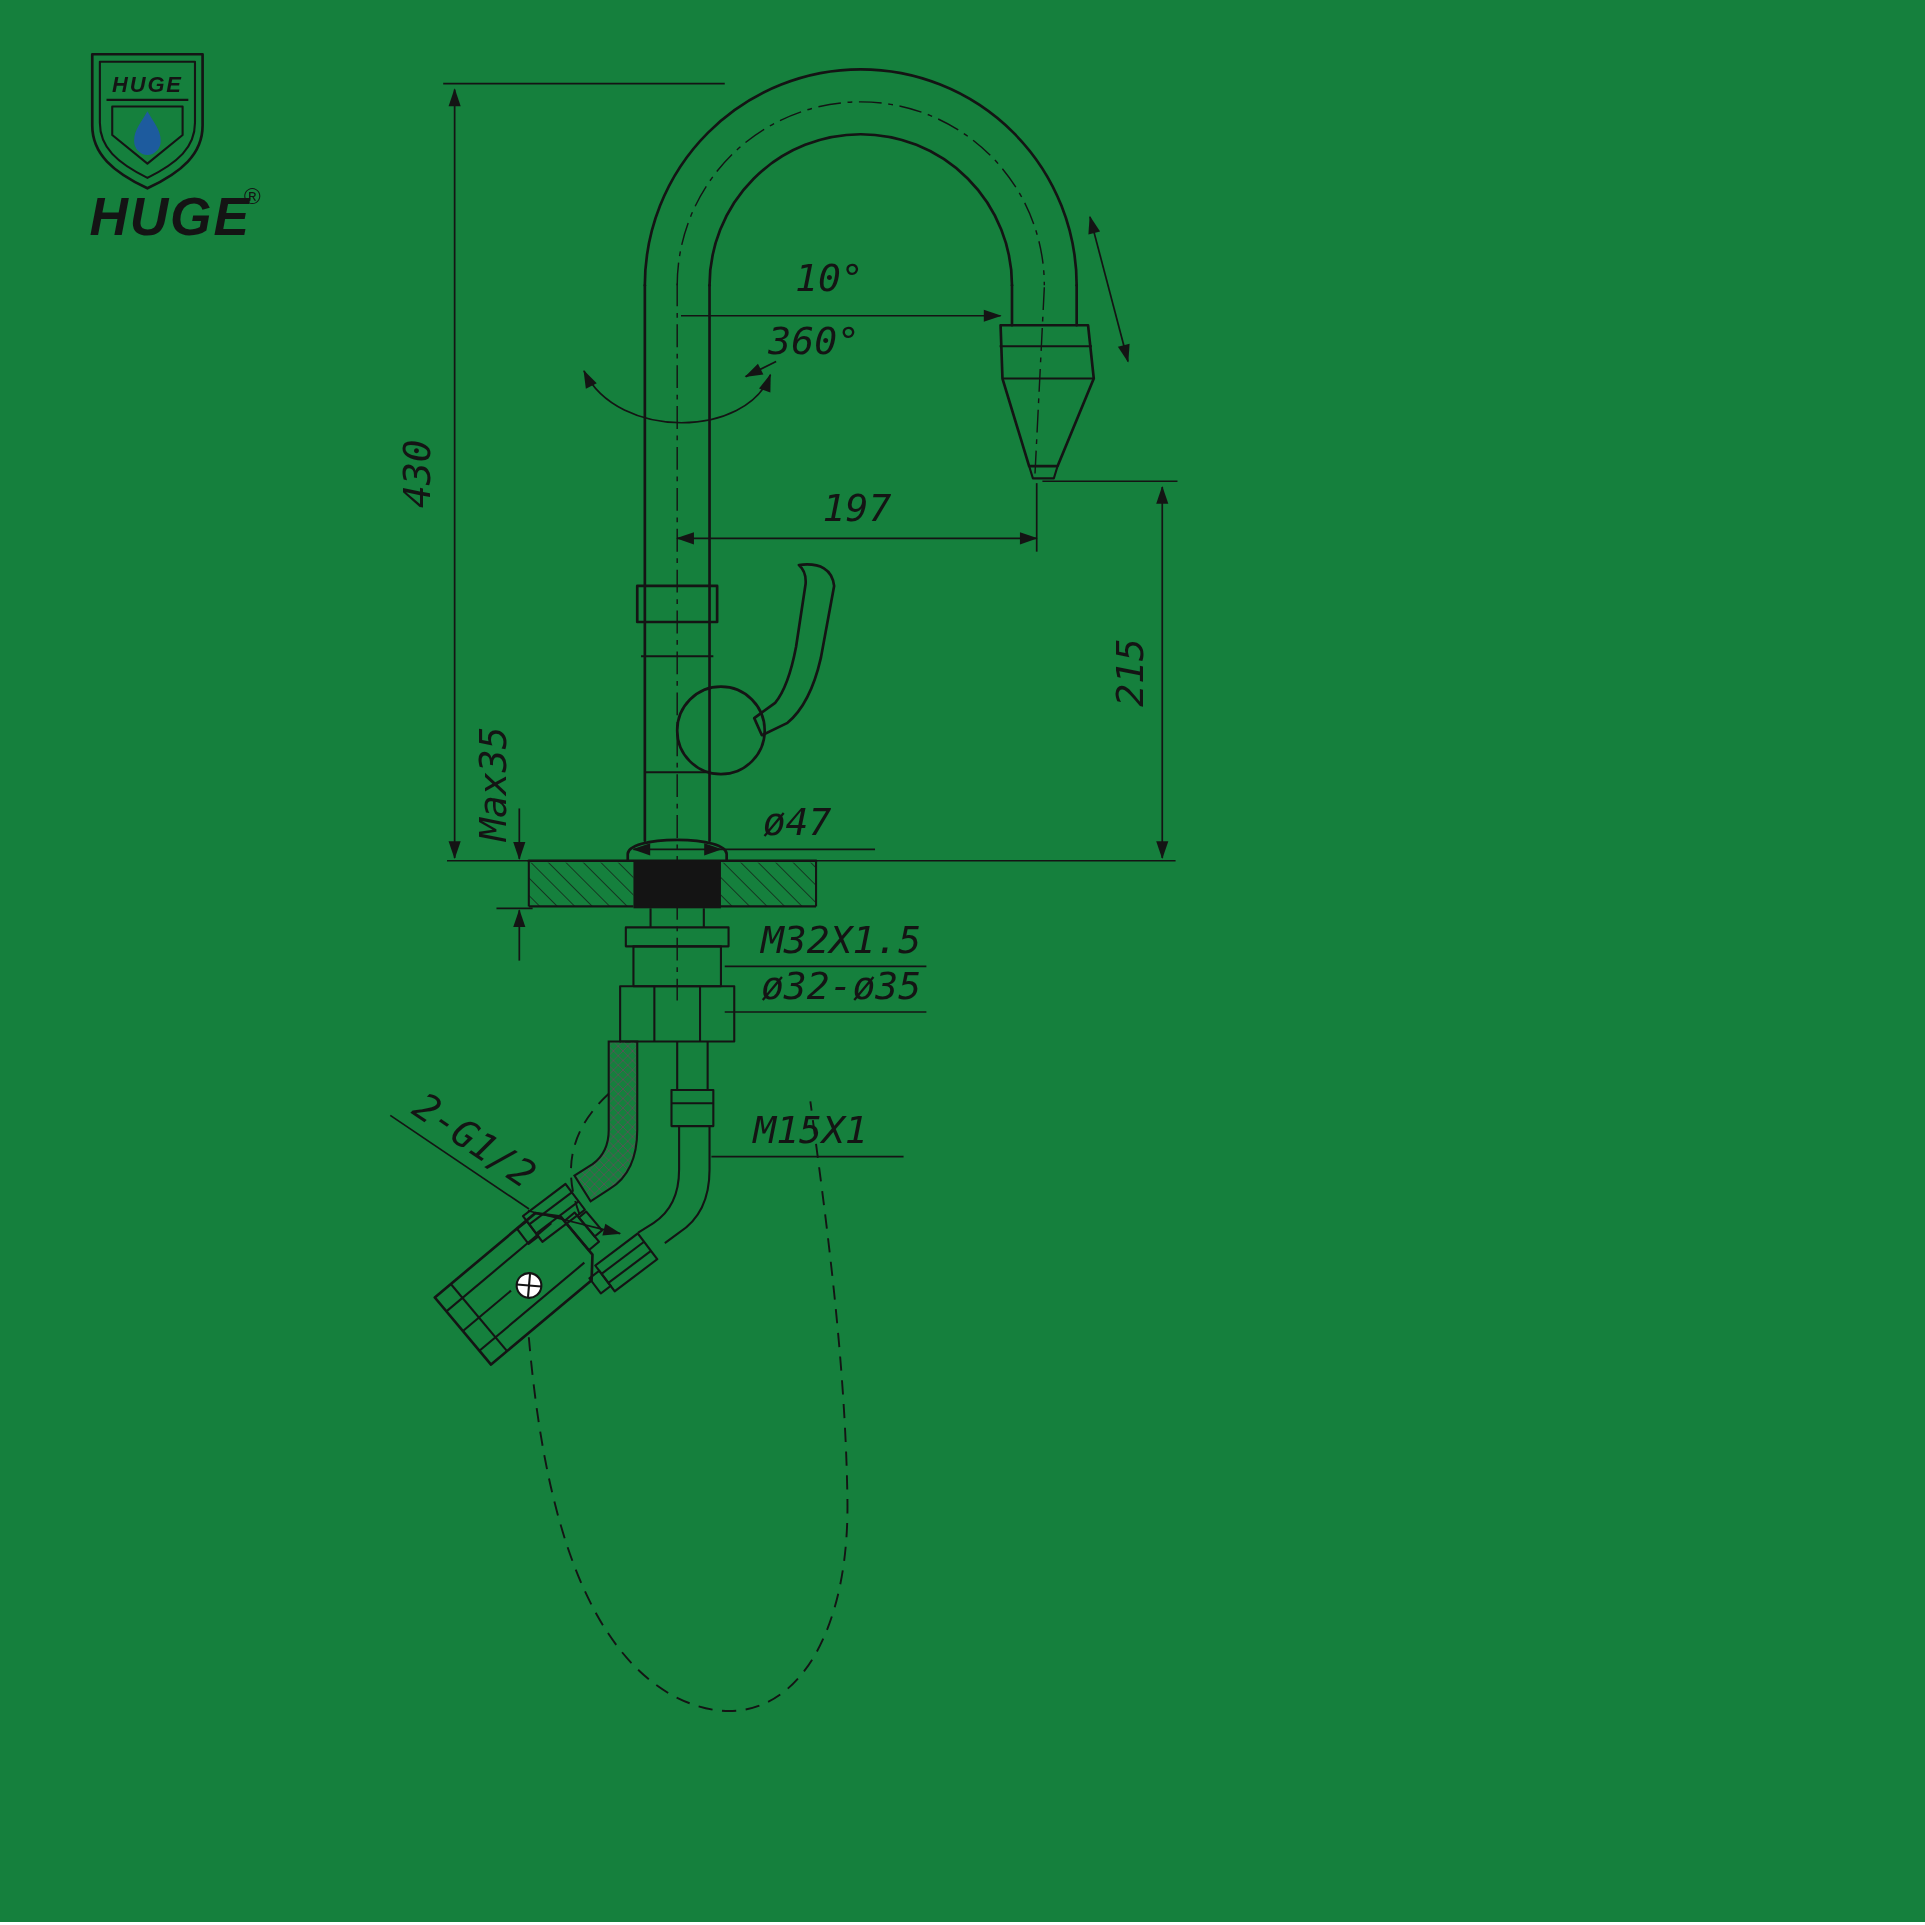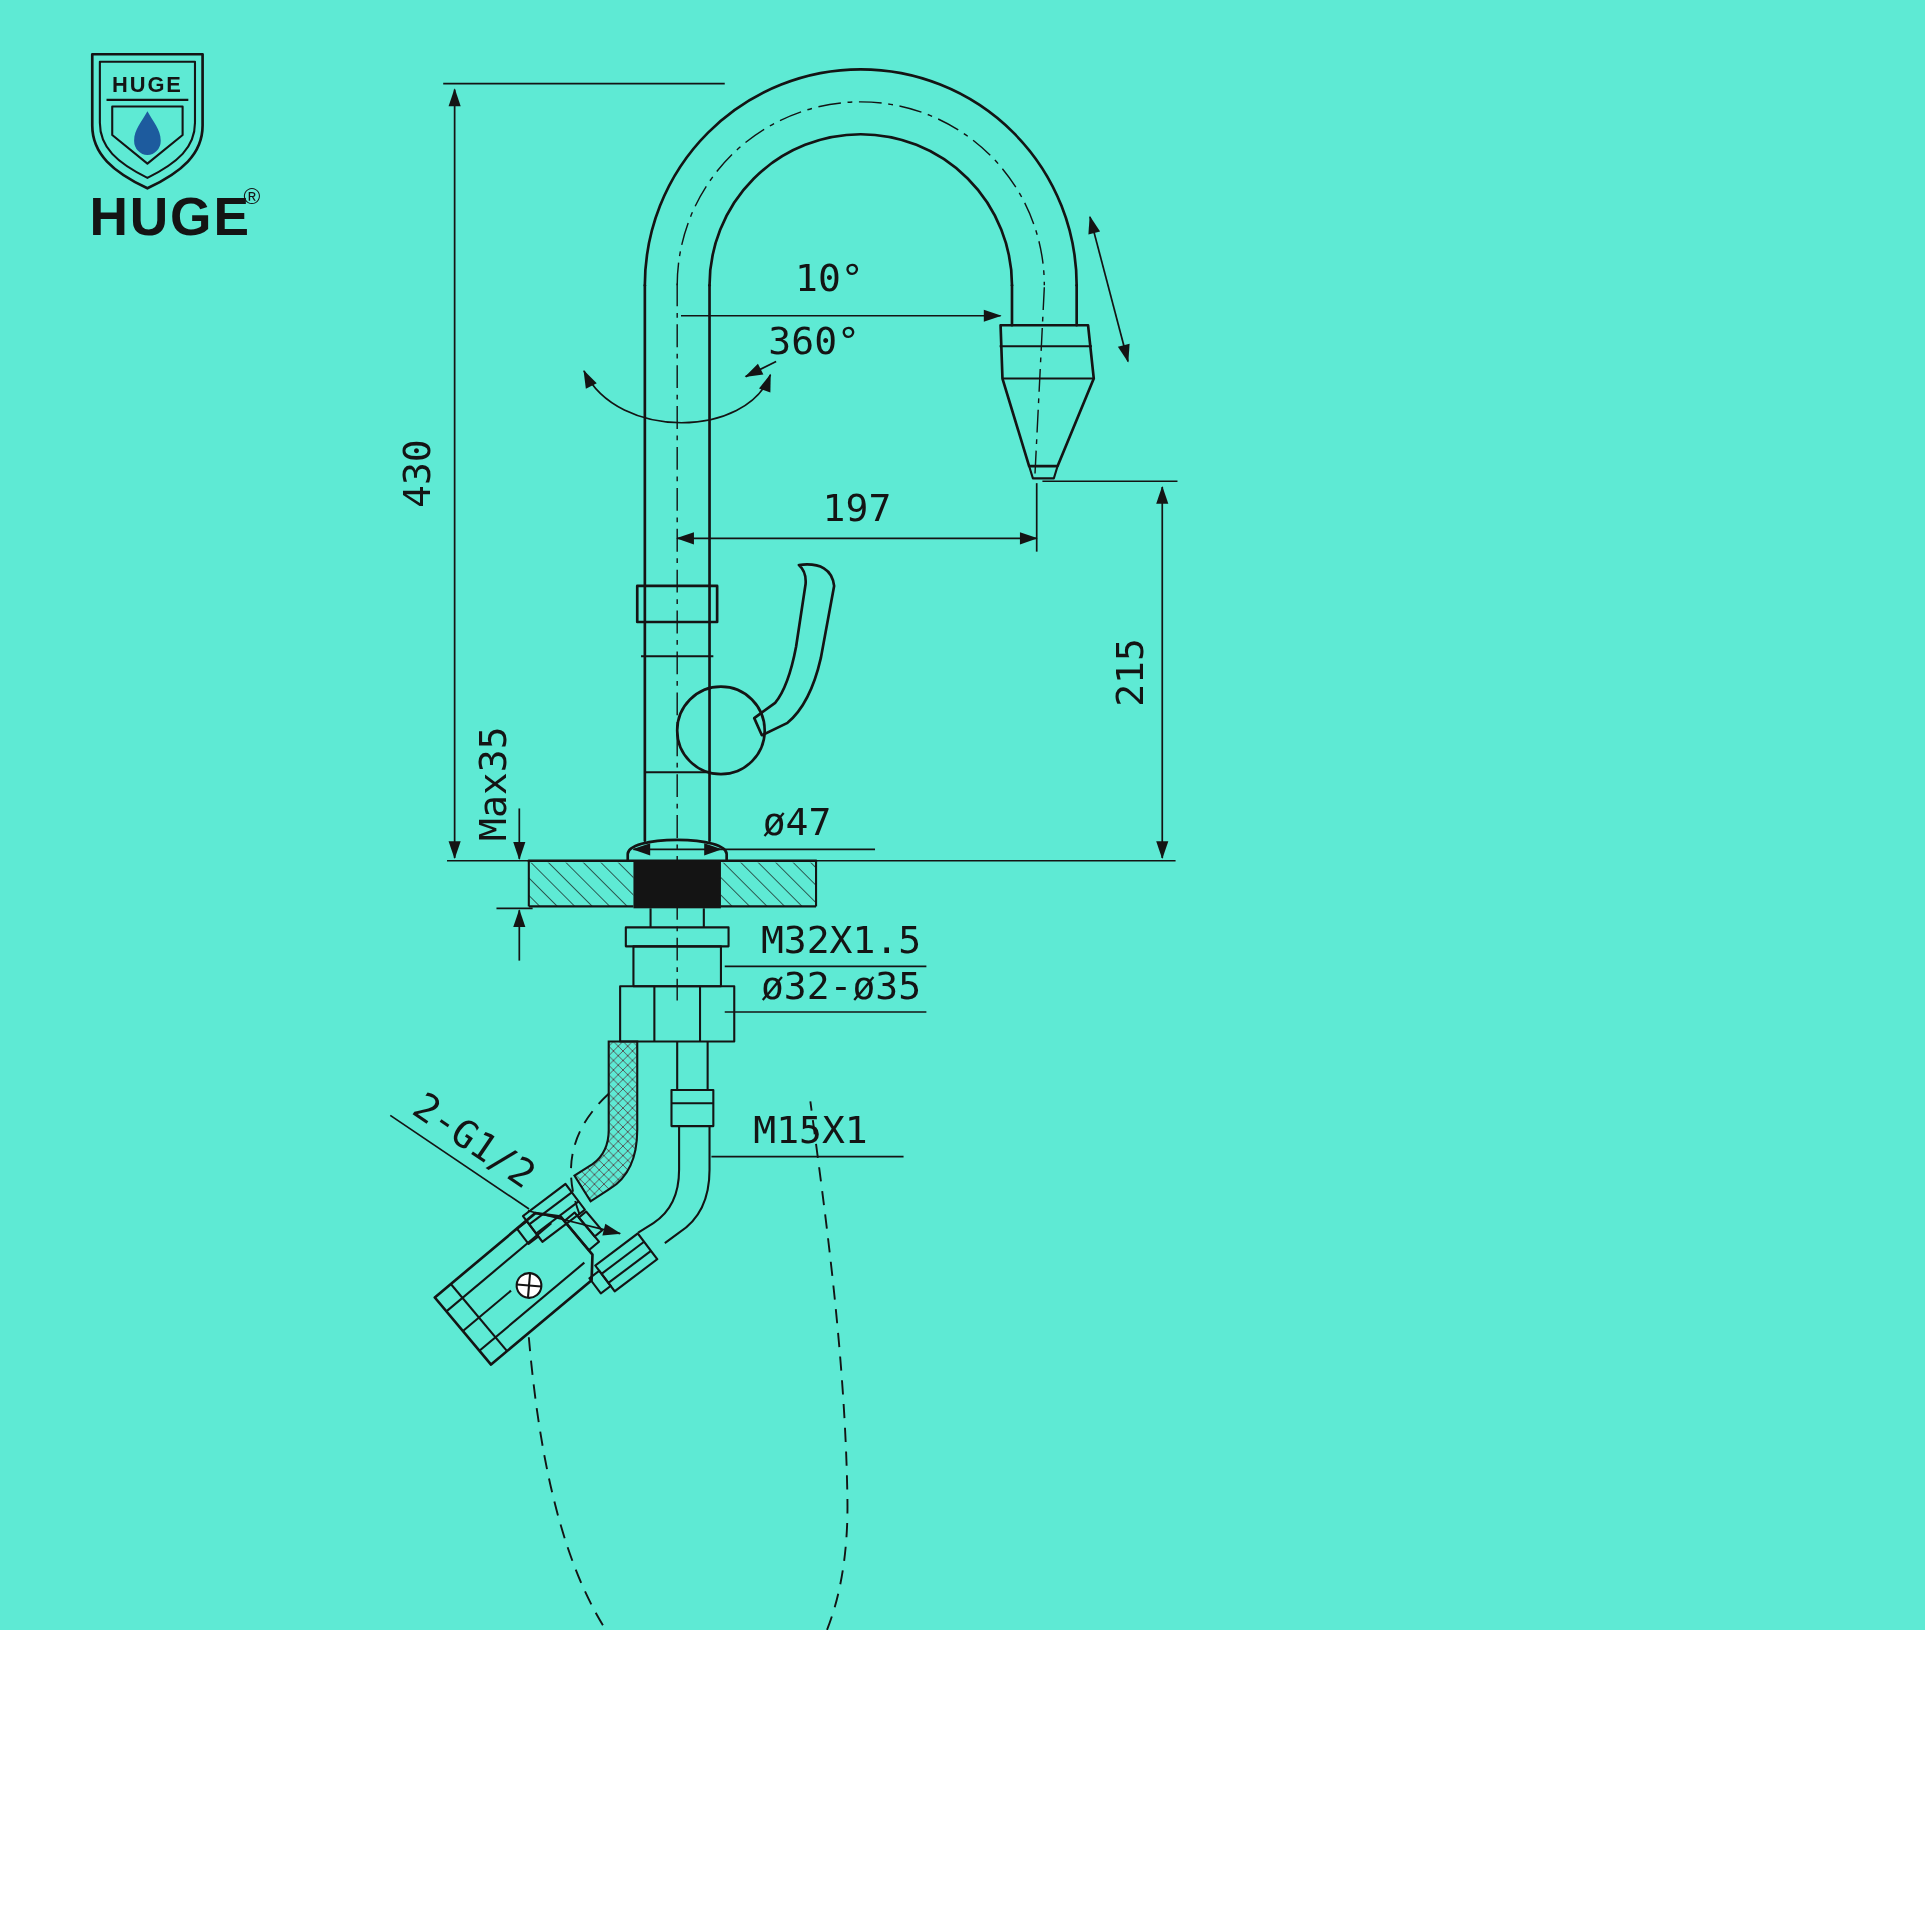--- a/index.html
+++ b/index.html
@@ -1,18 +1,19 @@
 <!DOCTYPE html>
 <html style="font-size:15px"><head>
 <meta charset="utf-8">
 <style>
   html,body { margin:0; padding:0; background:#ffffff; }
   .canvas {
-    width:1926px; height:1630px; background:#5eead4; position:relative;
+    width:1926px; height:1922px; background:#15803d; position:relative;
     font-family:"Liberation Sans", sans-serif;
+    font-style:italic;
   }
   svg { display:block; }
 
   
   .ol   { stroke:#141414; stroke-width:2.8; fill:none; stroke-linejoin:round; stroke-linecap:round; }
   .ol2  { stroke:#141414; stroke-width:2.2; fill:none; stroke-linejoin:round; }
   .dimln{ stroke:#141414; stroke-width:1.8; fill:none; }
   .cl   { stroke:#141414; stroke-width:1.5; fill:none; stroke-dasharray:24 7 5 7; }
   .dash { stroke:#141414; stroke-width:2;   fill:none; stroke-dasharray:15 10; }
 

